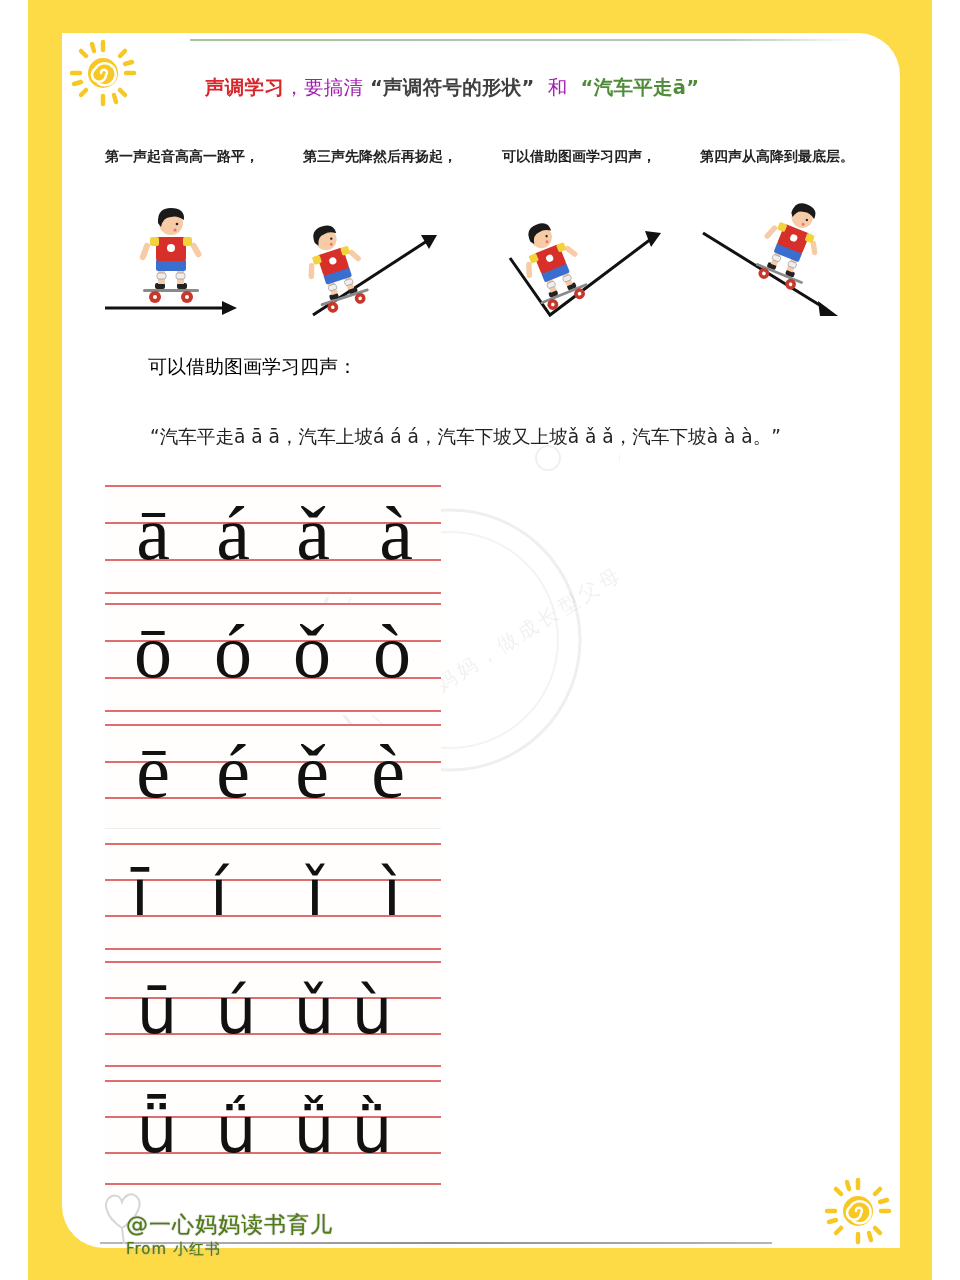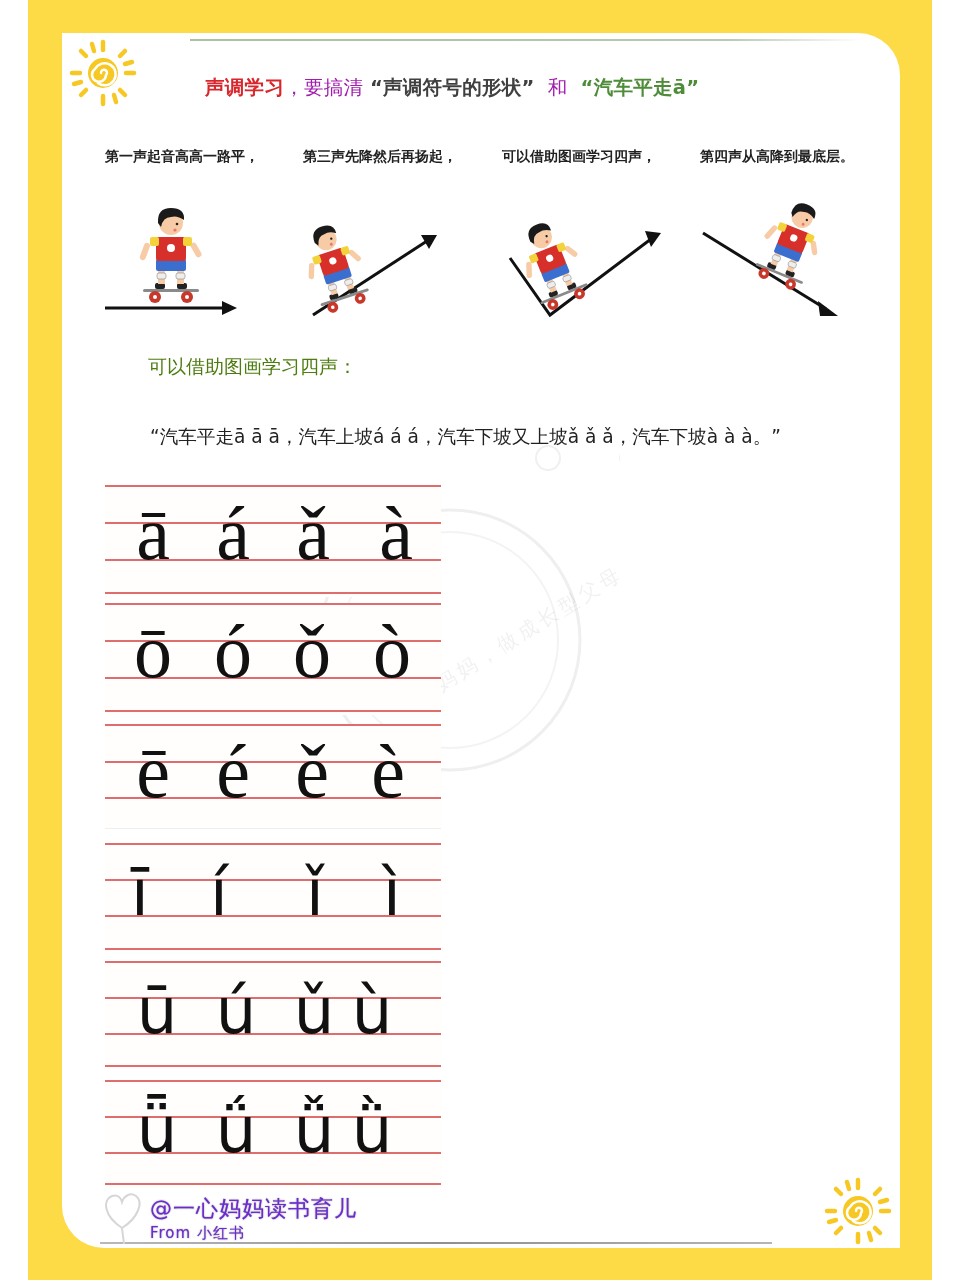--- a/index.html
+++ b/index.html
@@ -13,32 +13,32 @@
   .rule-bottom{position:absolute;left:100px;top:1242px;width:672px;height:2px;
             background:linear-gradient(90deg,#b9b9b9,#8f8f8f 50%,#b5b5b5);}
   .sun{position:absolute;width:70px;height:70px;}
   .title{position:absolute;left:205px;top:74px;font-size:19.5px;font-weight:bold;white-space:nowrap;letter-spacing:0.3px;}
   .title .red{color:#D8262C;}
   .title .plain{color:#a21caf;font-weight:normal;}
   .title .orange{color:#404040;}
   .title .green{color:#4F8C3A;}
   .caption{position:absolute;top:148px;font-size:14px;font-weight:bold;white-space:nowrap;color:#222;}
   .scene{position:absolute;top:195px;height:130px;}
-  .intro{position:absolute;left:148px;top:354px;font-size:19px;white-space:nowrap;color:#4d7c0f;}
+  .intro{position:absolute;left:148px;top:354px;font-size:19px;white-space:nowrap;color:#000000;}
   .mnemonic{position:absolute;left:150px;top:424px;font-size:18.6px;white-space:nowrap;color:#222;}
   .wm-circles{position:absolute;left:300px;top:440px;width:320px;height:420px;pointer-events:none;}
   .wm-text{position:absolute;left:330px;top:580px;font-size:20px;color:rgba(0,0,0,0.06);
            transform:rotate(-32deg);transform-origin:left top;white-space:nowrap;letter-spacing:4px;}
   .grid{position:absolute;left:105px;width:336px;background:#fffefc;}
   .grid .line{position:absolute;left:0;width:100%;height:2px;background:#DE6E6E;}
   .grid .cell{position:absolute;width:70px;text-align:center;line-height:1;color:#111;}
   .serif{font-family:"Liberation Serif","DejaVu Serif",serif;font-size:76px;}
   .sans{font-family:"DejaVu Sans","Liberation Sans",sans-serif;font-size:64px;}
-  .credit{position:absolute;left:150px;font-size:22px;color:#6d28d9;white-space:nowrap;
-          text-shadow:0 0 1px #9a9a9a,0 0 2px #b8b8b8;letter-spacing:1px;}
+  .credit{position:absolute;left:126px;font-size:22px;color:#4d7c0f;white-space:nowrap;
+          text-shadow:0 0 1px #9a9a9a,0 0 2px #b8b8b8;letter-spacing:1px;margin-top:16px;}
   .heart{position:absolute;left:100px;top:1188px;width:44px;height:60px;}
 </style>
 </head>
 <body>
 
 <div class="frame"></div>
 <div class="panel"></div>
 <div class="rule-top"></div>
 <div class="rule-bottom"></div>
 

